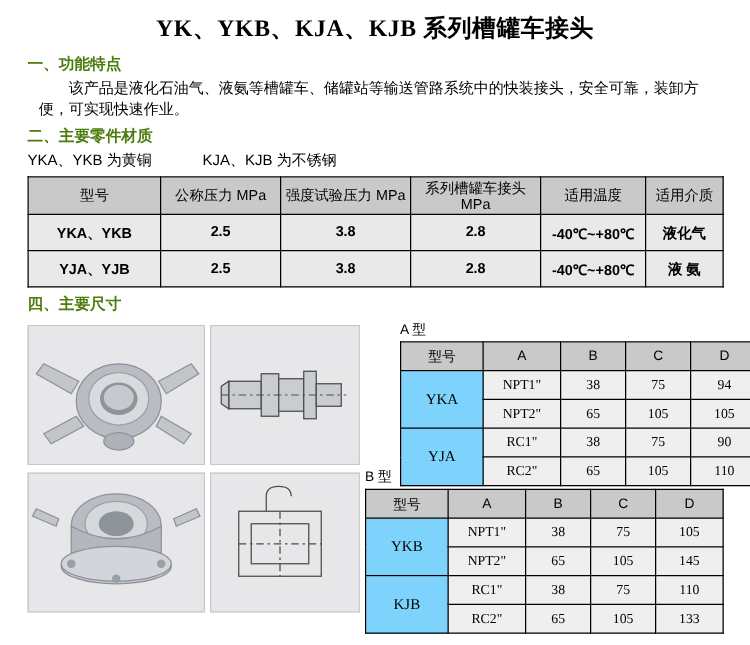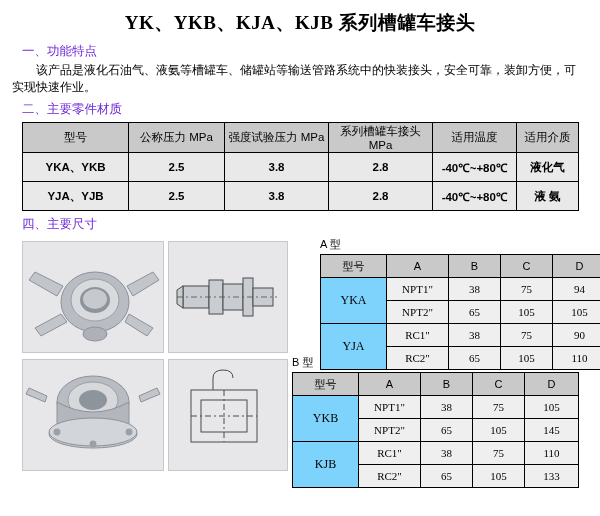--- a/index.html
+++ b/index.html
@@ -25,30 +25,30 @@
     text-align: center;
     font-family: "Liberation Serif", serif;
     font-weight: bold;
     font-size: 19px;
     letter-spacing: 0.5px;
     padding-top: 10px;
     padding-bottom: 2px;
     color: #000;
   }
   .section-head {
-    color: #6d28d9;
-    font-weight: normal;
+    color: #4d7c0f;
+    font-weight: bold;
     font-size: 12.5px;
     margin: 5px 0 2px 22px;
     font-family: "Liberation Sans", sans-serif;
   }
   .para {
     font-size: 12px;
     line-height: 17px;
-    margin: 0 20px 0 12px;
+    margin: 0 20px 0 31px;
     text-indent: 24px;
     font-family: "Liberation Sans", sans-serif;
   }
   .material-line {
     font-size: 12px;
     margin: 2px 0 0 22px;
     font-family: "Liberation Sans", sans-serif;
   }
   .material-line .gap {
     display: inline-block;
@@ -128,20 +128,25 @@
 <body>
 
 <div class="page">
 
   <div class="title">YK、YKB、KJA、KJB 系列槽罐车接头</div>
 
   <div class="section-head">一、功能特点</div>
   <div class="para">该产品是液化石油气、液氨等槽罐车、储罐站等输送管路系统中的快装接头，安全可靠，装卸方便，可实现快速作业。</div>
 
   <div class="section-head">二、主要零件材质</div>
+  <div class="material-line">
+    <span>YKA、YKB 为黄铜</span>
+    <span class="gap"></span>
+    <span>KJA、KJB 为不锈钢</span>
+  </div>
 
 
   <table class="spec">
     <colgroup>
       <col style="width:106px">
       <col style="width:96px">
       <col style="width:104px">
       <col style="width:104px">
       <col style="width:84px">
       <col style="width:62px">

